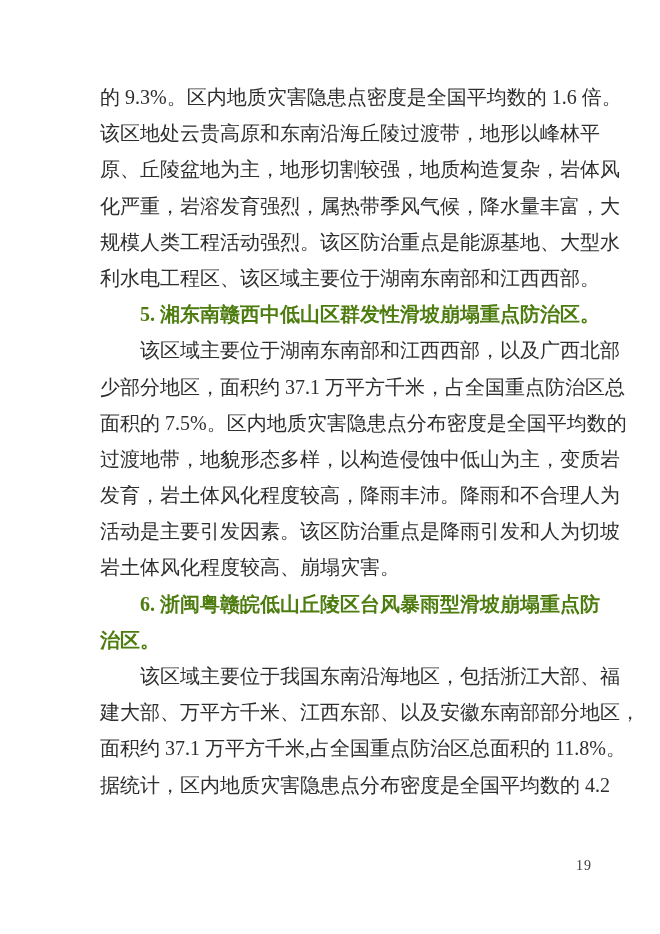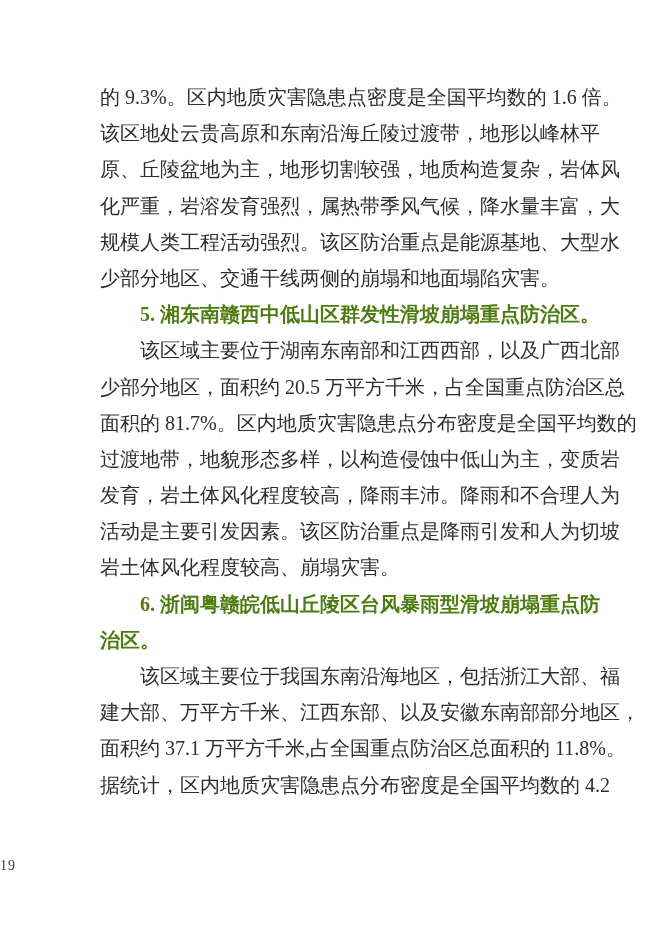--- a/index.html
+++ b/index.html
@@ -44,21 +44,21 @@
   }
   .heading .line {
     font-weight: bold;
     color: #4d7c0f;
   }
   .pagenum-row {
     position: absolute;
     left: 0;
     top: 852px;
     width: 592px;
-    text-align: left;
+    text-align: right;
   }
   .pagenum {
     display: inline-block;
     font-size: 14px;
     line-height: 28px;
     color: #3a3a3a;
     letter-spacing: 1px;
   }
 </style>
 </head>
@@ -67,31 +67,31 @@
 <main class="page">
 
   <div class="textcol">
 
     <section class="block">
       <div class="line j">的 9.3%。区内地质灾害隐患点密度是全国平均数的 1.6 倍。</div>
       <div class="line j">该区地处云贵高原和东南沿海丘陵过渡带，地形以峰林平</div>
       <div class="line j">原、丘陵盆地为主，地形切割较强，地质构造复杂，岩体风</div>
       <div class="line j">化严重，岩溶发育强烈，属热带季风气候，降水量丰富，大</div>
       <div class="line j">规模人类工程活动强烈。该区防治重点是能源基地、大型水</div>
-      <div class="line">少部分地区、交通干线两侧的崩塌和地面塌陷灾害。</div>
+      <div class="line">利水电工程区、该区域主要位于湖南东南部和江西西部。</div>
     </section>
 
     <section class="block heading">
       <div class="line ind">5. 湘东南赣西中低山区群发性滑坡崩塌重点防治区。</div>
     </section>
 
     <section class="block">
       <div class="line j ind">该区域主要位于湖南东南部和江西西部，以及广西北部</div>
-      <div class="line j">少部分地区，面积约 20.5 万平方千米，占全国重点防治区总</div>
-      <div class="line j">面积的 81.7%。区内地质灾害隐患点分布密度是全国平均数的</div>
+      <div class="line j">少部分地区，面积约 37.1 万平方千米，占全国重点防治区总</div>
+      <div class="line j">面积的 7.5%。区内地质灾害隐患点分布密度是全国平均数的</div>
       <div class="line j">过渡地带，地貌形态多样，以构造侵蚀中低山为主，变质岩</div>
       <div class="line j">发育，岩土体风化程度较高，降雨丰沛。降雨和不合理人为</div>
       <div class="line j">活动是主要引发因素。该区防治重点是降雨引发和人为切坡</div>
       <div class="line">岩土体风化程度较高、崩塌灾害。</div>
     </section>
 
     <section class="block heading">
       <div class="line j ind">6. 浙闽粤赣皖低山丘陵区台风暴雨型滑坡崩塌重点防</div>
       <div class="line">治区。</div>
     </section>

